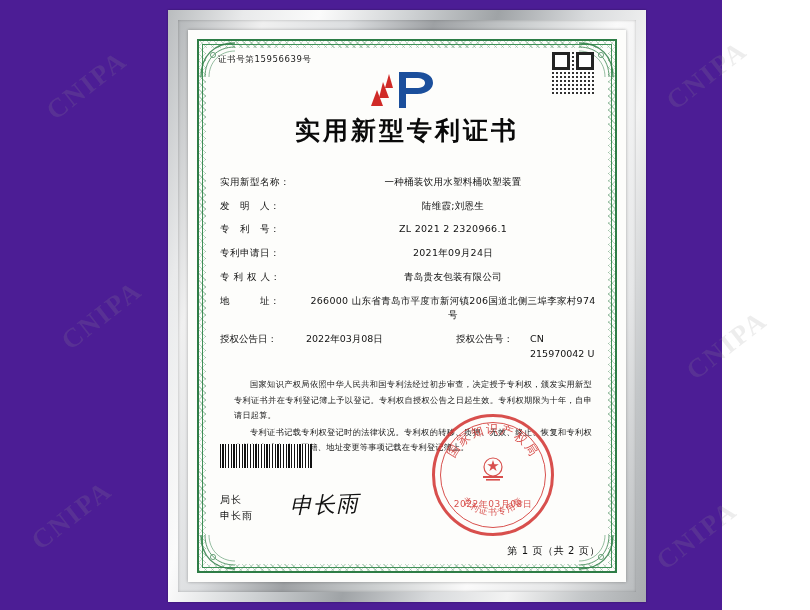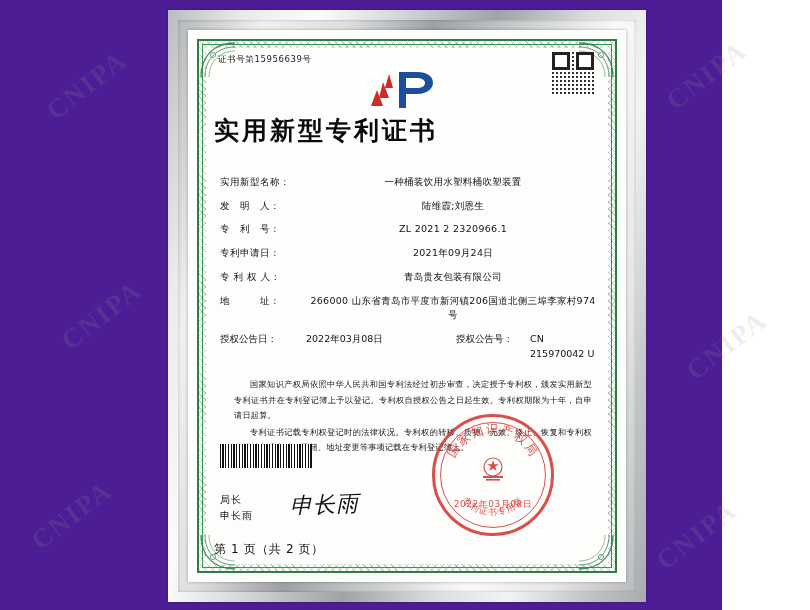--- a/index.html
+++ b/index.html
@@ -146,20 +146,21 @@
   }
   .qr::before { left: 0; top: 0; }
   .qr::after { right: 0; top: 0; }
 
   .logo {
     text-align: center;
     margin-top: 2px;
     height: 44px;
   }
   .title {
+    text-align: center;
     font-family: "DejaVu Serif", serif;
     font-weight: bold;
     font-size: 25px;
     letter-spacing: 3px;
     color: #0a0a0a;
     margin-top: 2px;
   }
 
   .fields {
     margin-top: 28px;
@@ -273,22 +274,22 @@
     text-align: center;
     font-size: 9px;
     color: #d02a27;
     letter-spacing: 0.5px;
   }
 
   .page-no {
     position: absolute;
     left: 0; right: 0;
     bottom: 2px;
-    text-align: left;
-    font-size: 12px;
+    text-align: right;
+    font-size: 10px;
     letter-spacing: 0.6px;
     color: #111;
   }
   .footer-note {
     position: absolute;
     left: 0;
     right: 0;
     bottom: 10px;
     text-align: center;
     font-size: 9px;

